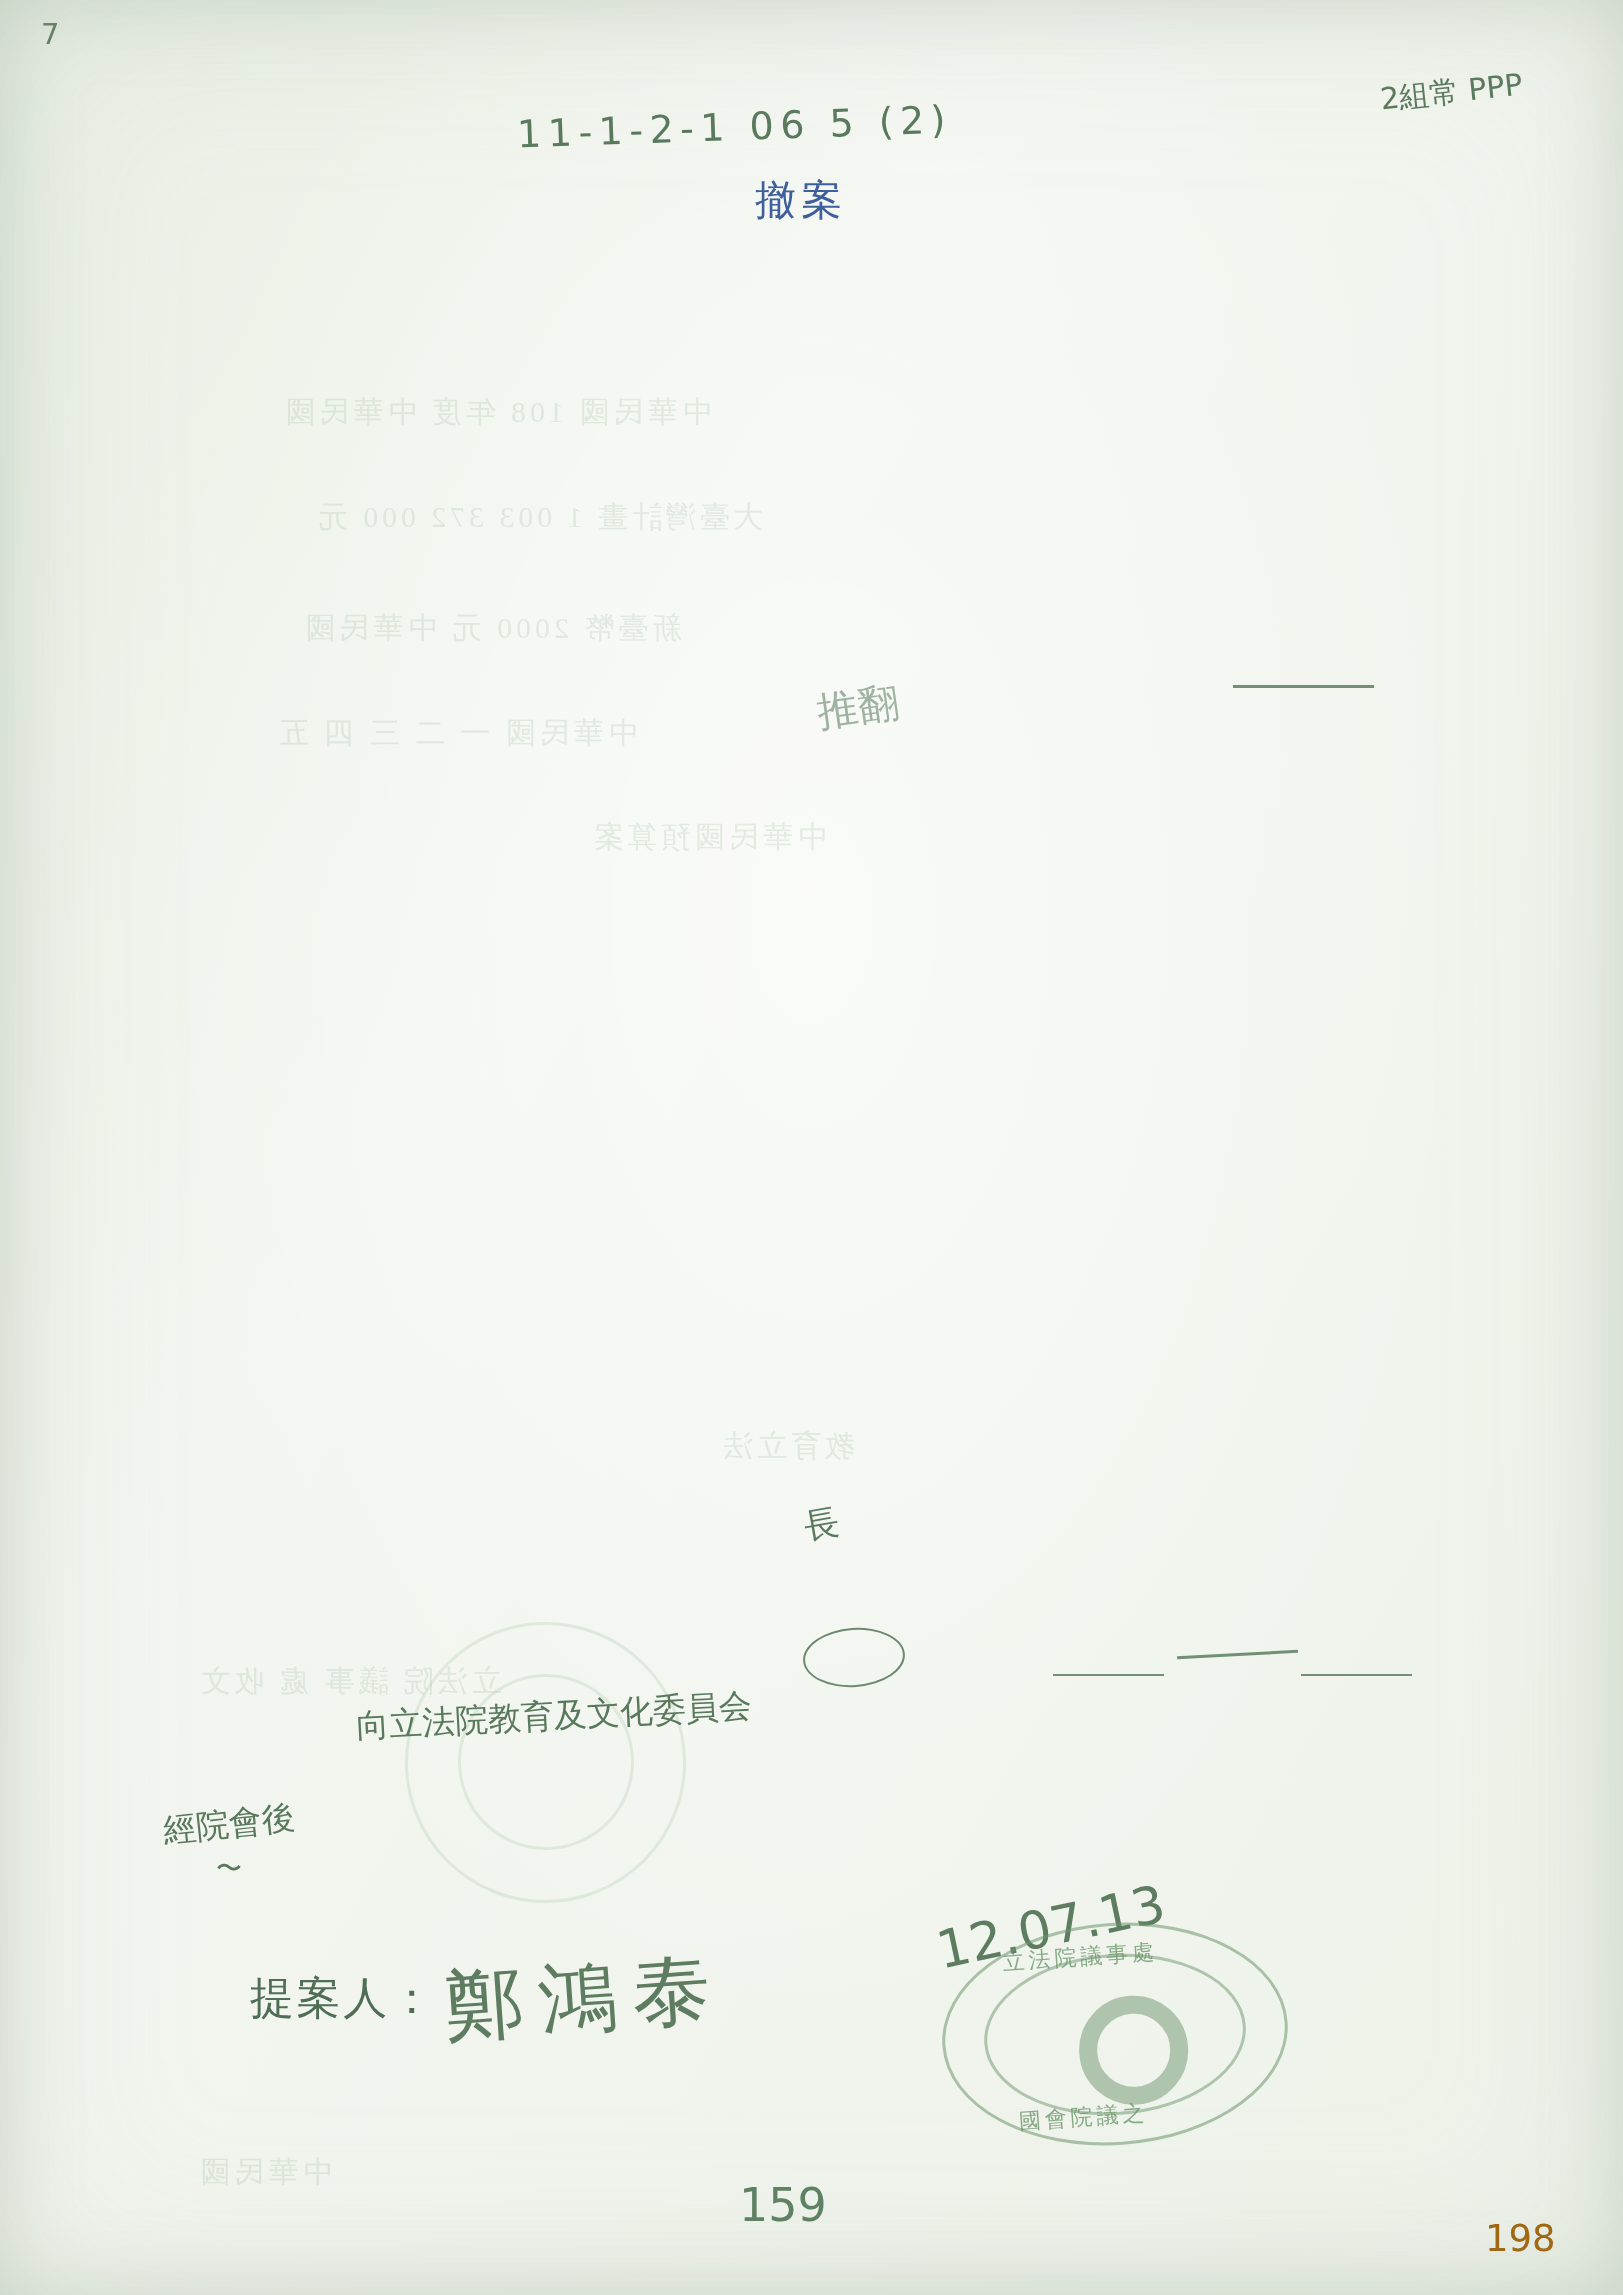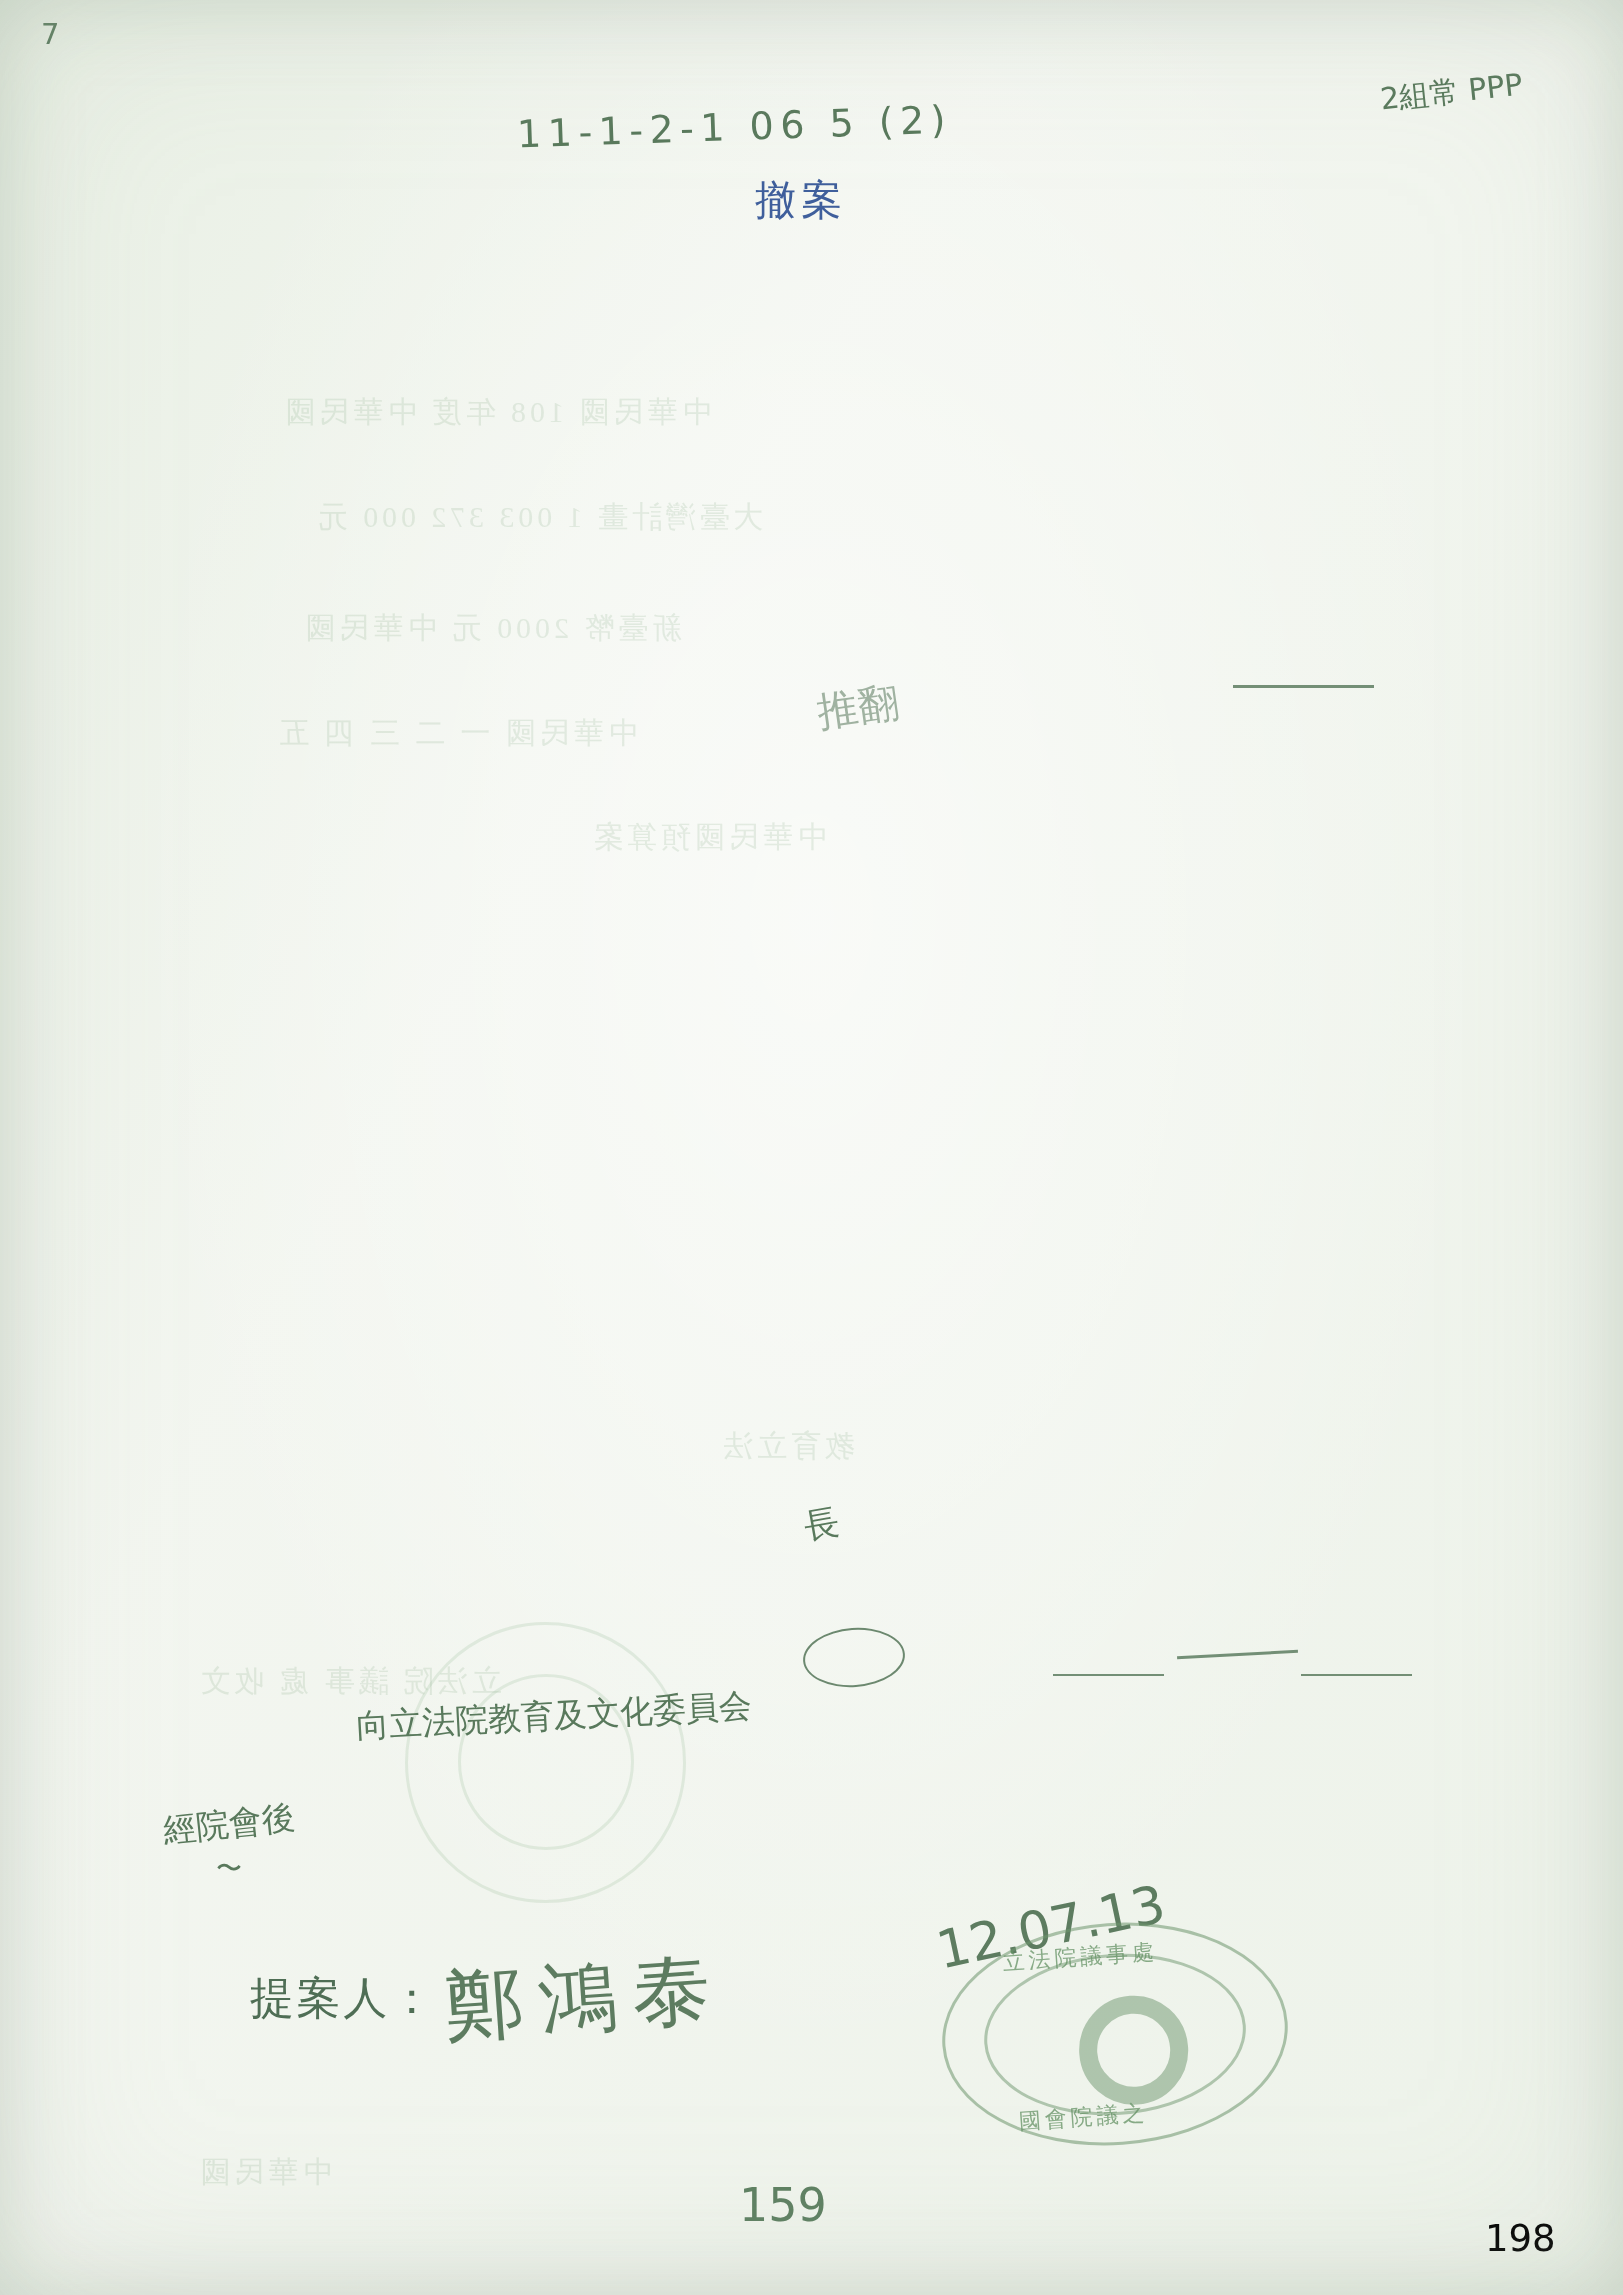--- a/index.html
+++ b/index.html
@@ -102,21 +102,21 @@
     top: 2178px;
     font-size: 46px;
     color: #5e8062;
     font-family: "DejaVu Sans", sans-serif;
   }
   .corner-number {
     position: absolute;
     left: 1485px;
     top: 2217px;
     font-size: 37px;
-    color: #000000;
+    color: #a16207;
     font-family: "DejaVu Sans", sans-serif;
   }
 
   .stamp {
     position: absolute;
     left: 942px;
     top: 1923px;
     width: 340px;
     height: 216px;
     border: 3.9px solid rgba(110,150,110,0.55);

